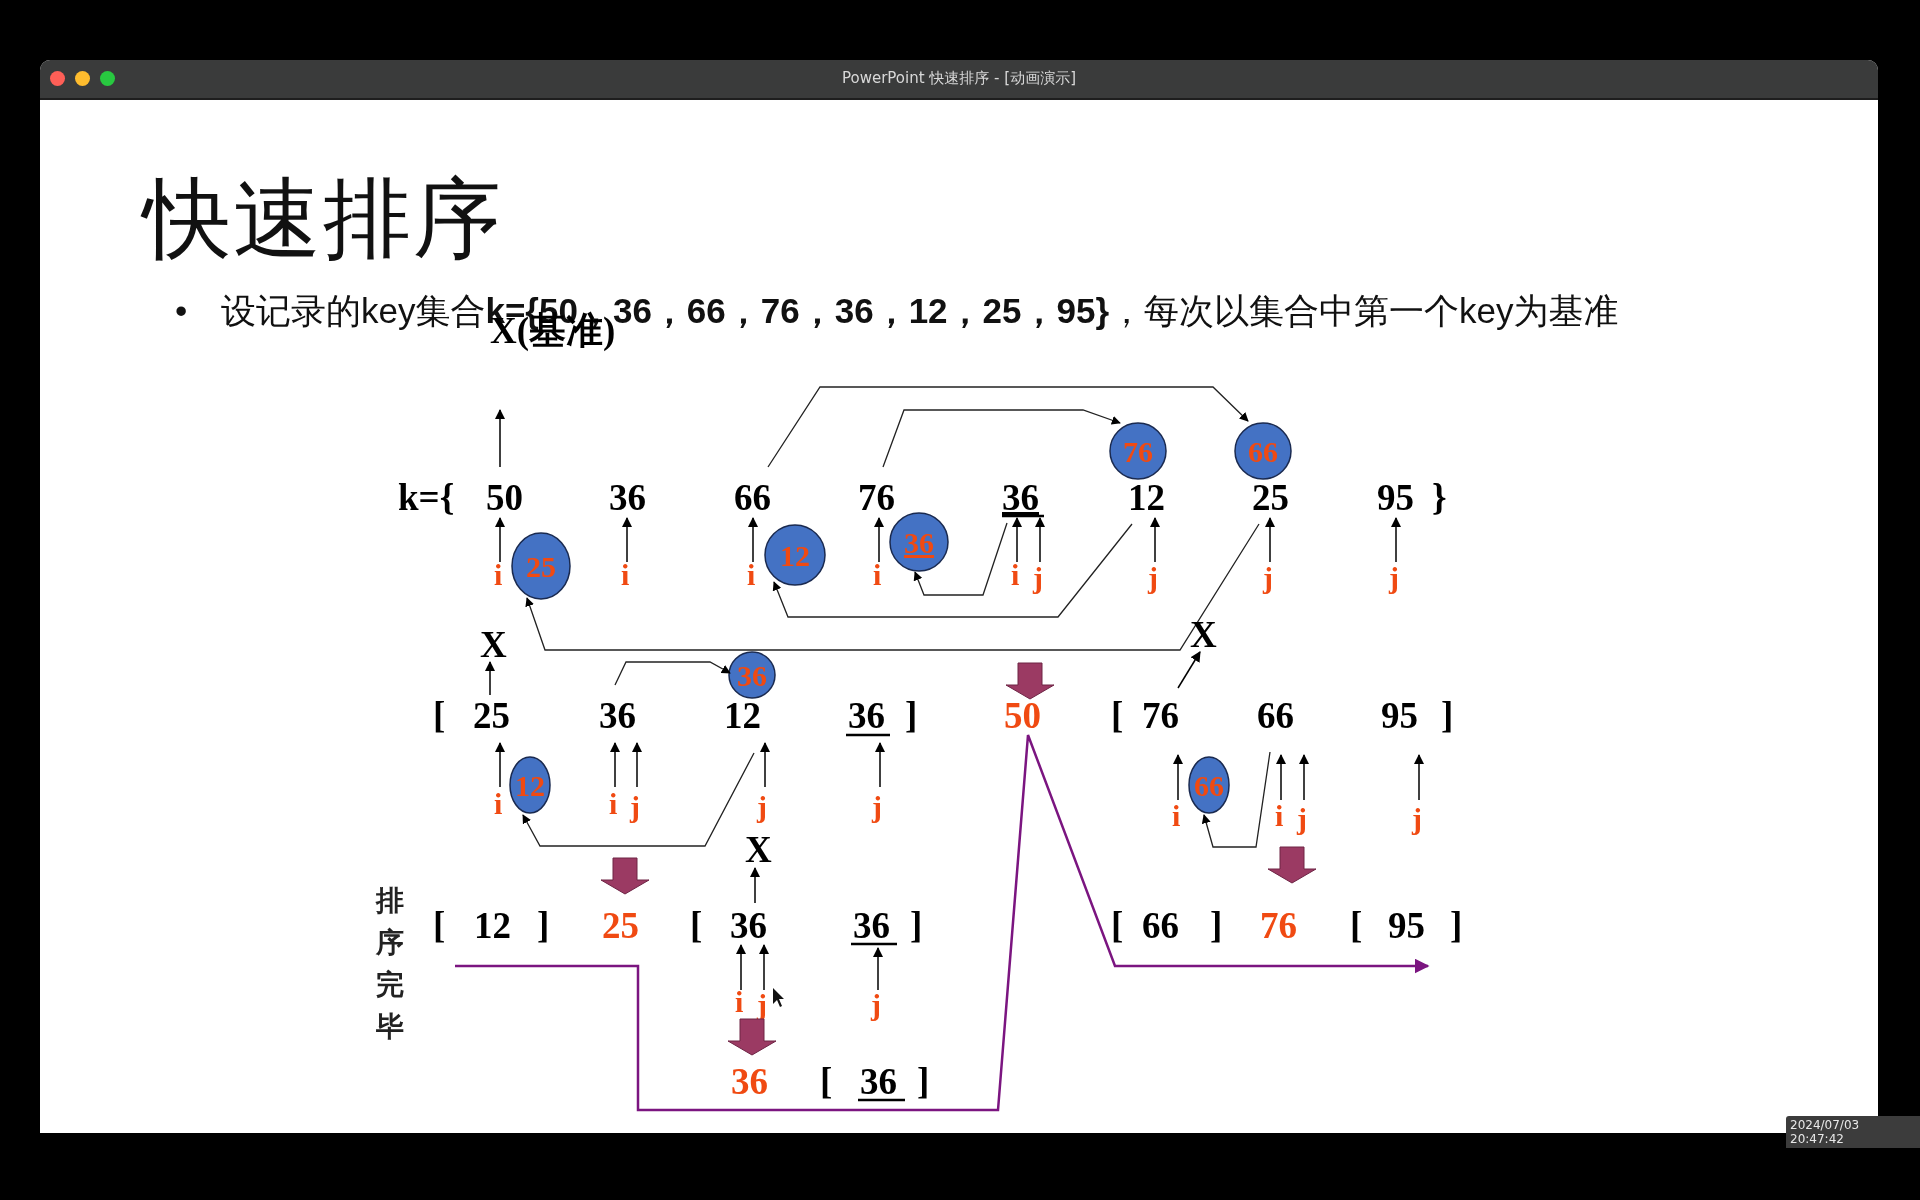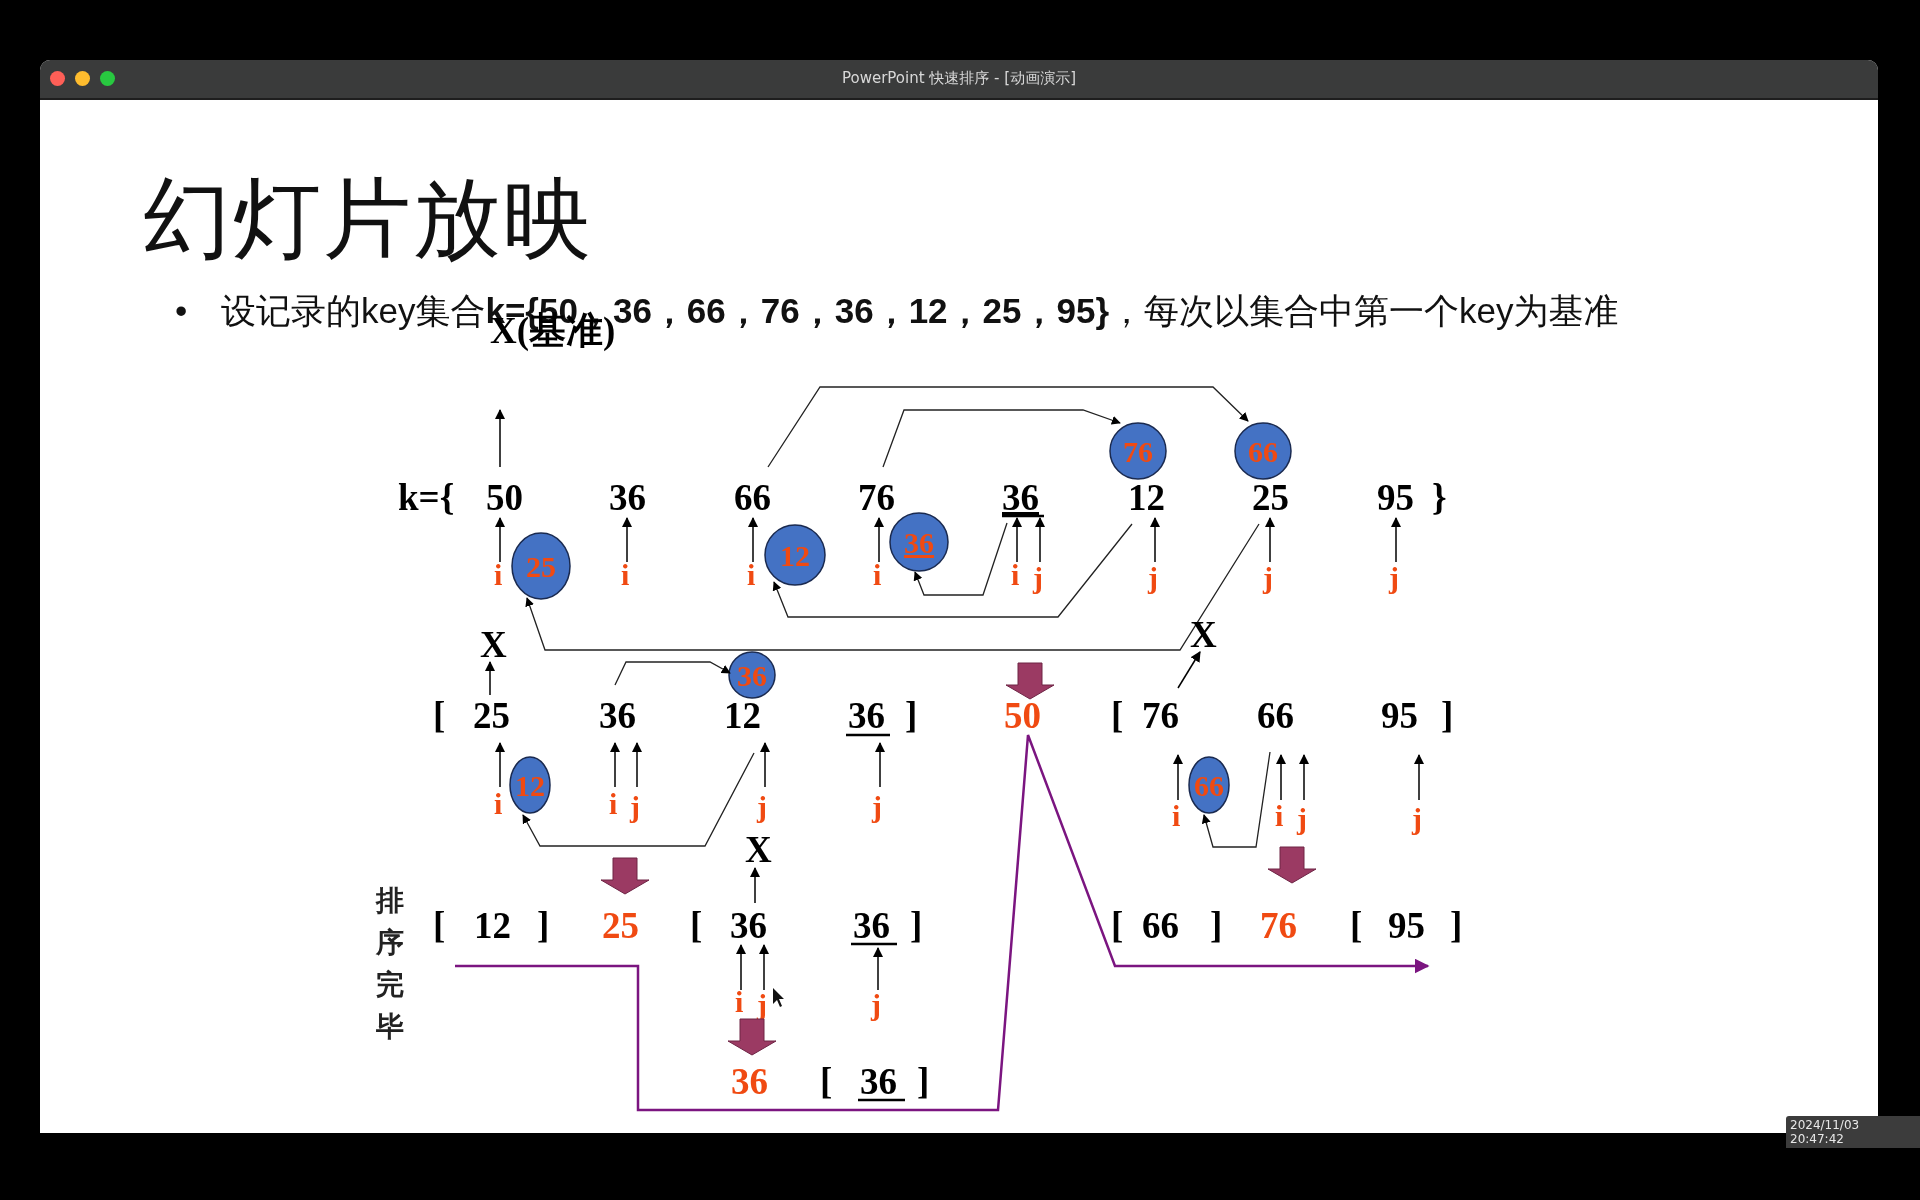--- a/index.html
+++ b/index.html
@@ -31,21 +31,21 @@
 
 <div class="window">
   <div class="titlebar">
     <span class="traffic t-close"></span>
     <span class="traffic t-min"></span>
     <span class="traffic t-max"></span>
     <div class="win-title">PowerPoint 快速排序 - [动画演示]</div>
   </div>
 
   <div class="slide">
-    <div class="slide-title">幻灯片放映</div>
+    <div class="slide-title">快速排序</div>
 
     <div class="bullet">
       <span class="dot">•</span>
       <div class="text">
         <span>设记录的key集合</span><b>k={50，36，66，76，36，12，25，95}</b><span>，每次以集合中第一个key为基准</span><br>
       </div>
     </div>
 
     <svg class="diagram" width="1838" height="1033" viewBox="40 100 1838 1033">
       <defs>
@@ -219,13 +219,13 @@
       <text class="side" x="376" y="910">排</text>
       <text class="side" x="376" y="952">序</text>
       <text class="side" x="376" y="994">完</text>
       <text class="side" x="376" y="1036">毕</text>
 
       <polyline points="455,966 638,966 638,1110 998,1110 1028,735 1115,966 1428,966" stroke="#7b1580" stroke-width="2.5" fill="none" marker-end="url(#ahp)"></polyline>
     </svg>
   </div>
 </div>
 
-<div class="timestamp">2024/11/03 20:47:42</div>
+<div class="timestamp">2024/07/03 20:47:42</div>
 
 </body></html>

